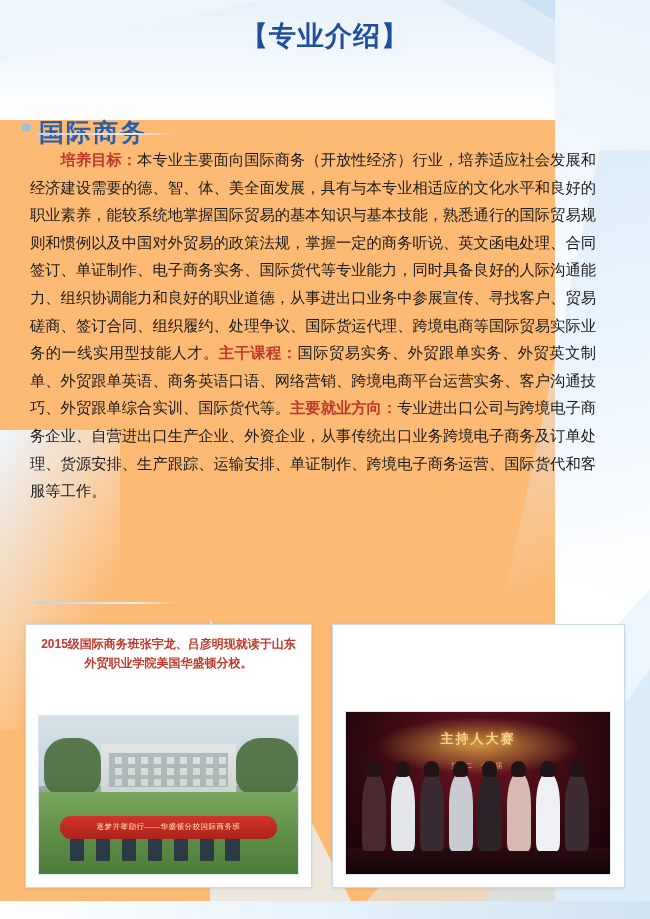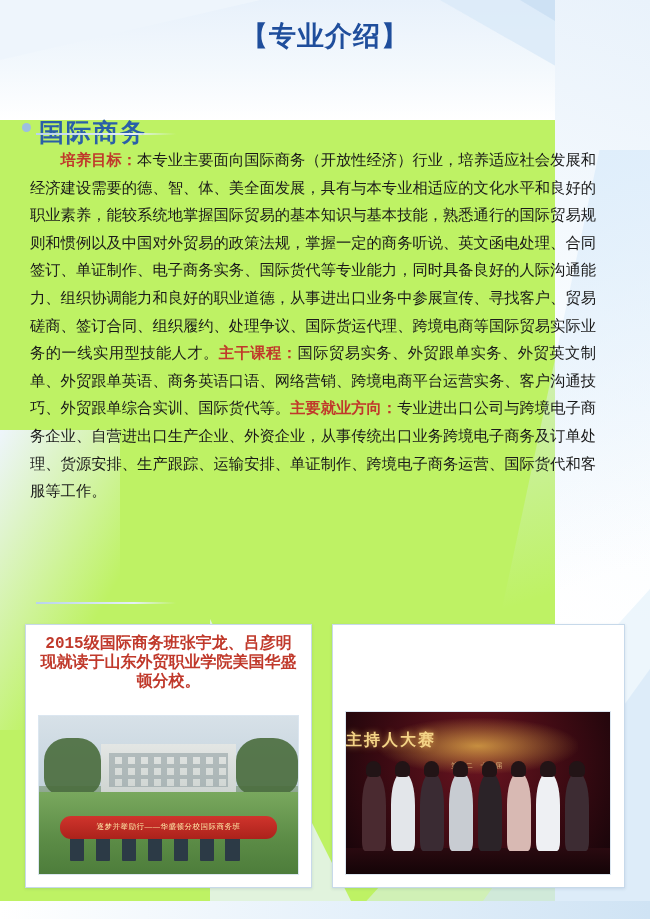--- a/index.html
+++ b/index.html
@@ -11,21 +11,21 @@
     height: 919px;
     font-family: "Liberation Serif", serif;
     background: #ffffff;
     overflow: hidden;
   }
   .page {
     position: relative;
     width: 650px;
     height: 919px;
     overflow: hidden;
-    background: #bef264;
+    background: #fdba74;
   }
 
   
   .bg-layer {
     position: absolute;
     inset: 0;
     overflow: hidden;
     pointer-events: none;
   }
   .bg-top {
@@ -200,26 +200,26 @@
     height: 262px;
   }
   #card-right {
     top: 624px;
     left: 332px;
     width: 291px;
     height: 262px;
   }
   .card-caption {
     padding: 10px 12px 6px 12px;
-    font-size: 16px;
+    font-size: 12px;
     line-height: 19px;
     color: #c0392b;
     font-weight: bold;
     text-align: center;
-    font-family: Liberation Mono, monospace;
+    font-family: Liberation Sans, sans-serif;
   }
   #card-right .card-caption {
     text-align: left;
     text-indent: 1.6em;
     padding-top: 8px;
   }
   .photo {
     position: absolute;
     left: 12px;
     overflow: hidden;
@@ -256,21 +256,21 @@
     background:linear-gradient(180deg,#d0342c 0%, #ab221b 100%);
     border-radius:11px;
     display:flex; align-items:center; justify-content:center;
     color:#ffe9a8; font-size:7.5px; letter-spacing:.5px; white-space:nowrap;
     font-family:"Liberation Serif", serif;
   }
   .ph-person { position:absolute; bottom:8%; width:5.5%; height:20%; background:#2c3a46; border-radius:3px 3px 1px 1px; }
 
   
   .st-glow { position:absolute; top:4%; left:12%; width:76%; height:34%; background:radial-gradient(ellipse at center,#e8b84b 0%, rgba(180,40,40,0) 72%); opacity:.75; }
-  .st-title { position:absolute; top:11%; left:0; right:0; text-align:left; color:#f4d487; font-size:16px; font-weight:bold; letter-spacing:2px; text-shadow:0 0 6px rgba(255,200,90,.7); font-family:"Liberation Serif", serif;}
+  .st-title { position:absolute; top:11%; left:0; right:0; text-align:center; color:#f4d487; font-size:13px; font-weight:bold; letter-spacing:2px; text-shadow:0 0 6px rgba(255,200,90,.7); font-family:"Liberation Serif", serif;}
   .st-sub { position:absolute; top:30%; left:0; right:0; text-align:center; color:#e9c88a; font-size:7px; letter-spacing:3px; opacity:.85; font-family:"Liberation Serif", serif;}
   .st-floor { position:absolute; bottom:0; left:0; right:0; height:16%; background:linear-gradient(180deg,#2a0a10 0%, #140407 100%); }
   .st-fig { position:absolute; bottom:14%; width:9%; height:48%; border-radius:40% 40% 12% 12%; }
   .st-fig:before { content:""; position:absolute; top:-13%; left:26%; width:48%; height:16%; border-radius:50%; background:#e8c3a4; }
   .st-fig:after { content:""; position:absolute; top:-16%; left:18%; width:64%; height:20%; border-radius:50% 50% 30% 30%; background:#221416; }
 </style>
 </head>
 <body>
 
 <div class="page">

